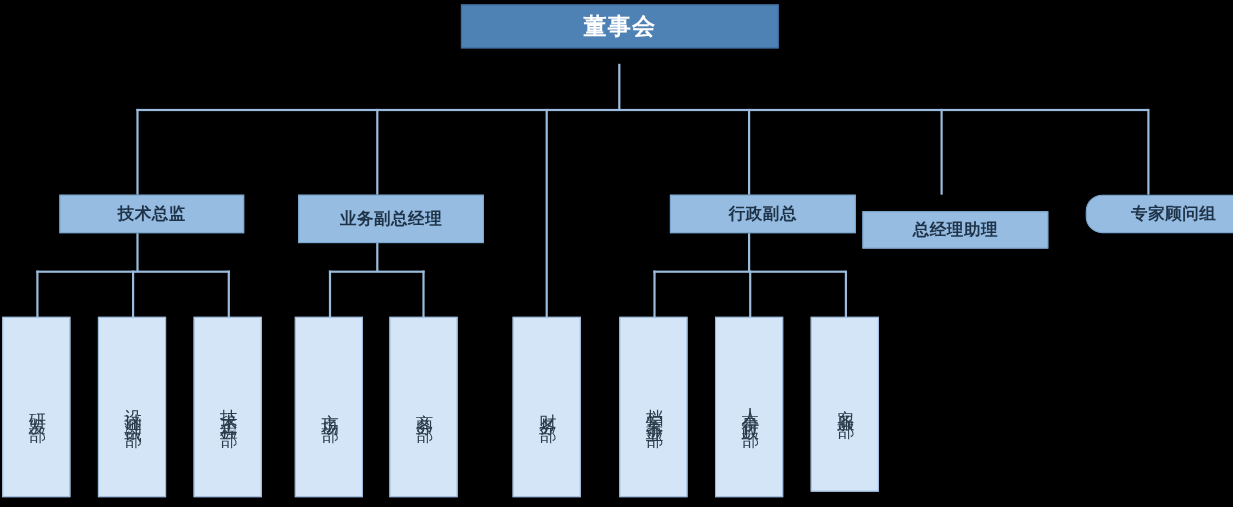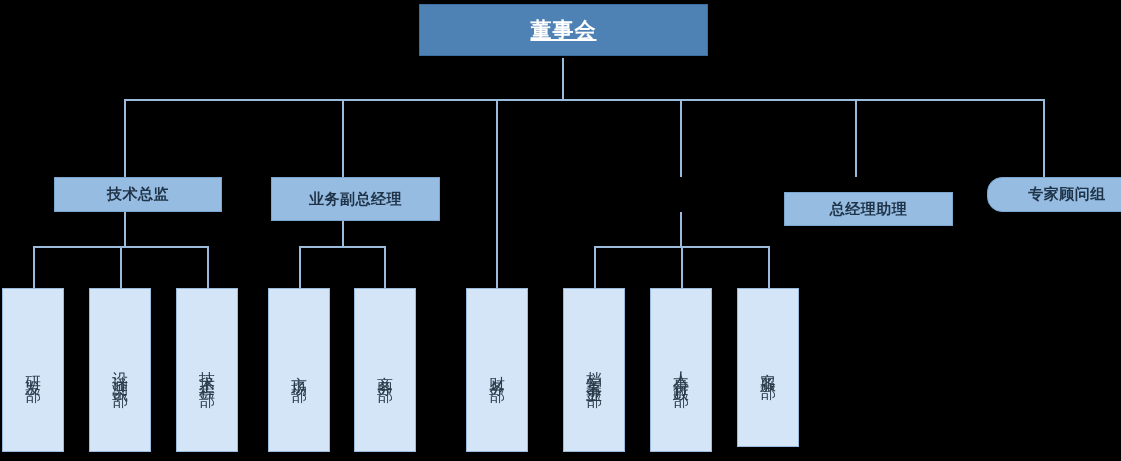--- a/index.html
+++ b/index.html
@@ -95,29 +95,32 @@
   <div class="conn h" style="left:299px; top:246px; width:87px;"></div>
   <div class="conn v" style="left:299px; top:246px; height:43px;"></div>
   <div class="conn v" style="left:384px; top:246px; height:43px;"></div>
 
   <div class="conn v" style="left:680px; top:212px; height:35px;"></div>
   <div class="conn h" style="left:594px; top:246px; width:175px;"></div>
   <div class="conn v" style="left:594px; top:246px; height:43px;"></div>
   <div class="conn v" style="left:681px; top:246px; height:43px;"></div>
   <div class="conn v" style="left:768px; top:246px; height:43px;"></div>
 
-  <div class="node root" style="left:419px; top:4px; width:289px; height:52px;text-decoration:underline;">
+  <div class="node root" style="left:419px; top:4px; width:289px; height:40px;">
     <span>董事会</span>
   </div>
 
   <div class="node mid" style="left:41px; top:177px; width:168px; height:35px;">
     <span>技术总监</span>
   </div>
   <div class="node mid" style="left:258px; top:177px; width:169px; height:44px;">
     <span>业务副总经理</span>
+  </div>
+  <div class="node mid" style="left:596px; top:177px; width:169px; height:35px;">
+    <span>行政副总</span>
   </div>
   <div class="node mid" style="left:771px; top:192px; width:169px; height:34px;">
     <span>总经理助理</span>
   </div>
   <div class="node mid" style="left:974px; top:177px; width:160px; height:35px;border-radius:15px;">
     <span>专家顾问组</span>
   </div>
 
   <div class="node leaf" style="left:2px; top:288px; width:62px; height:164px;">
     <span class="vtext">研发部</span>

